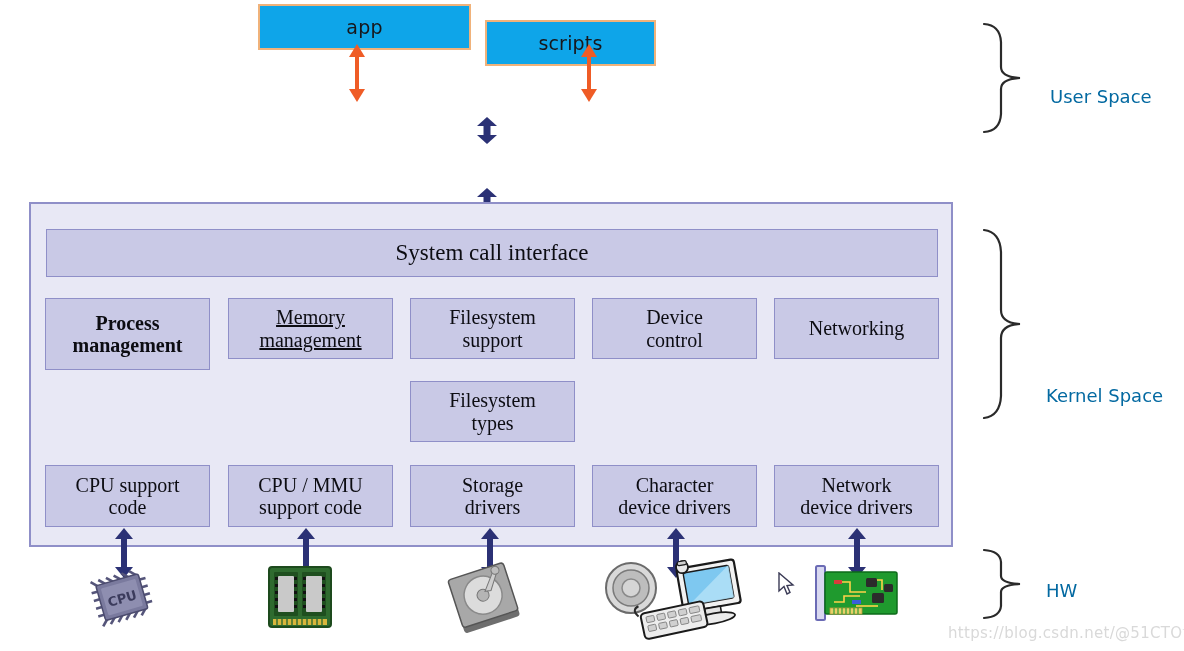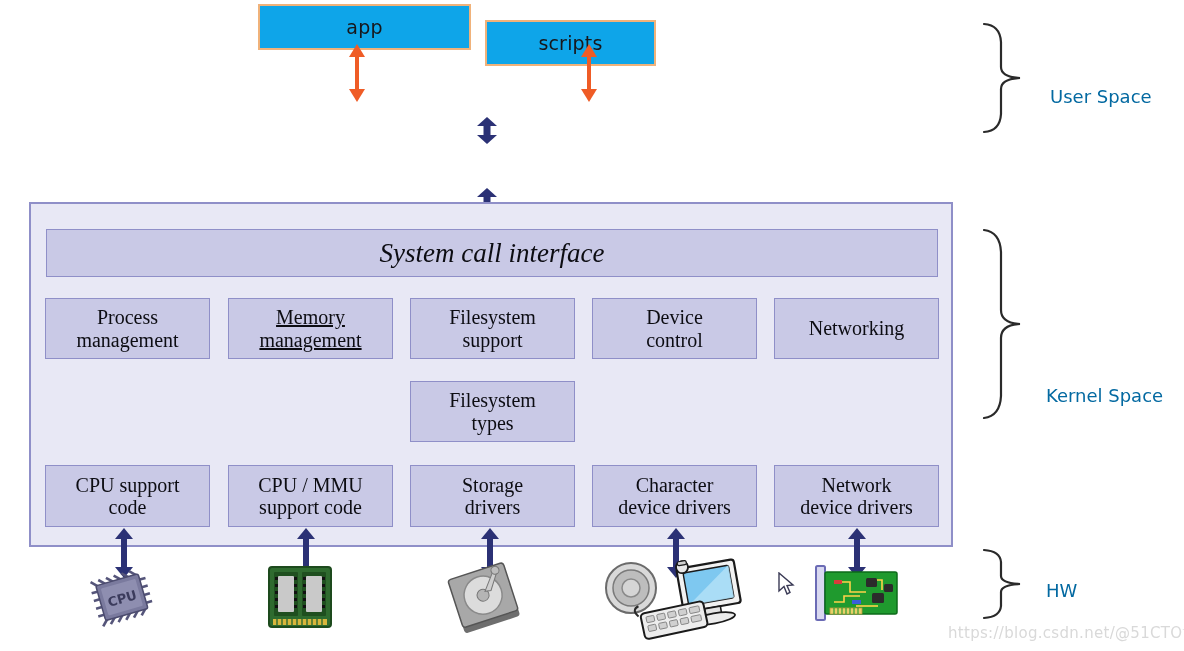--- a/index.html
+++ b/index.html
@@ -50,21 +50,21 @@
     display: flex;
     align-items: center;
     justify-content: center;
     text-align: center;
     color: #0c0c12;
     font-family: "Liberation Serif", serif;
     font-size: 20px;
     line-height: 1.12;
     padding: 2px;
   }
-  .kbox.sci { font-size: 27px; font-style: italic; }
+  .kbox.sci { font-size: 23px; }
 
   
   .arrow-svg { position: absolute; overflow: visible; }
 
   
   .brace-svg { position: absolute; overflow: visible; }
   .rlabel {
     position: absolute;
     font-family: "DejaVu Sans", sans-serif;
     font-size: 18px;
@@ -124,21 +124,21 @@
     <polygon points="13,0 3,9 23,9" fill="#2b3175"></polygon>
     <polygon points="13,27 3,18 23,18" fill="#2b3175"></polygon>
   </svg>
 
   <div class="abs kpanel" style="left:29px;top:202px;width:924px;height:345px;">
 
     <div class="abs kbox sci" style="left:15px;top:25px;width:892px;height:48px;">
       <span>System call interface</span>
     </div>
 
-    <div class="abs kbox" style="left:14px;top:94px;width:165px;height:61px;">
+    <div class="abs kbox" style="left:14px;top:94px;width:165px;height:72px;font-weight:bold;">
       <span style="white-space:pre-line">Process
 management</span>
     </div>
     <div class="abs kbox" style="left:197px;top:94px;width:165px;height:61px;text-decoration:underline;">
       <span style="white-space:pre-line">Memory
 management</span>
     </div>
     <div class="abs kbox" style="left:379px;top:94px;width:165px;height:61px;">
       <span style="white-space:pre-line">Filesystem
 support</span>

